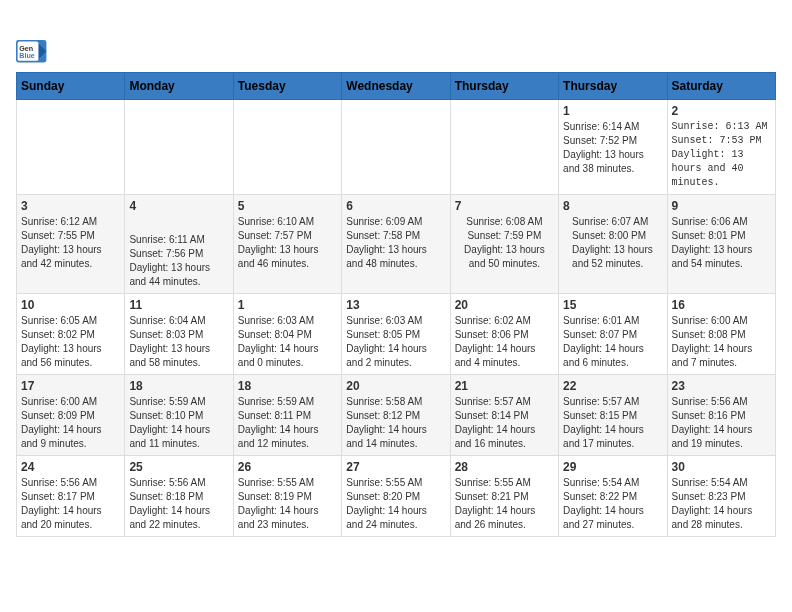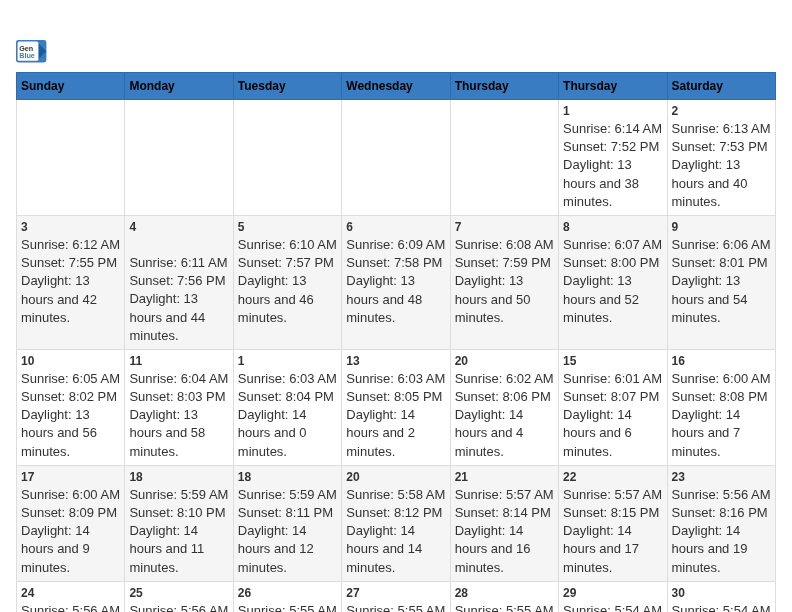--- a/index.html
+++ b/index.html
@@ -76,21 +76,21 @@
       background: #f5f5f5;
     }
     .day-number {
       font-size: 12px;
       font-weight: bold;
       color: #333;
       display: block;
       margin-bottom: 2px;
     }
     .day-info {
-      font-size: 13px;
+      font-size: 10px;
       color: #333;
       line-height: 1.4;
     }
     .empty-cell {
       background: #fff !important;
     }
   </style>
 </head>
 <body>
 
@@ -133,21 +133,21 @@
         <td class="empty-cell"></td>
         <td class="empty-cell"></td>
         <td>
           <span class="day-number">1</span>
           <div class="day-info" style="white-space: pre-line;">Sunrise: 6:14 AM
 Sunset: 7:52 PM
 Daylight: 13 hours and 38 minutes.</div>
         </td>
         <td>
           <span class="day-number">2</span>
-          <div class="day-info" style="white-space: pre-line;">Sunrise: 6:13 AM
+          <div class="day-info" style="white-space: pre-line; font-family: Liberation Mono, monospace;">Sunrise: 6:13 AM
 Sunset: 7:53 PM
 Daylight: 13 hours and 40 minutes.</div>
         </td>
       </tr>
       <tr>
         <td>
           <span class="day-number">3</span>
           <div class="day-info" style="white-space: pre-line;">Sunrise: 6:12 AM
 Sunset: 7:55 PM
 Daylight: 13 hours and 42 minutes.</div>
@@ -165,27 +165,27 @@
 Daylight: 13 hours and 46 minutes.</div>
         </td>
         <td>
           <span class="day-number">6</span>
           <div class="day-info" style="white-space: pre-line;">Sunrise: 6:09 AM
 Sunset: 7:58 PM
 Daylight: 13 hours and 48 minutes.</div>
         </td>
         <td>
           <span class="day-number">7</span>
-          <div class="day-info" style="white-space: pre-line;">Sunrise: 6:08 AM
+          <div class="day-info" style="white-space: pre-line; text-align: center;">Sunrise: 6:08 AM
 Sunset: 7:59 PM
 Daylight: 13 hours and 50 minutes.</div>
         </td>
         <td>
           <span class="day-number">8</span>
-          <div class="day-info" style="white-space: pre-line;">Sunrise: 6:07 AM
+          <div class="day-info" style="white-space: pre-line; margin-left: 9px;">Sunrise: 6:07 AM
 Sunset: 8:00 PM
 Daylight: 13 hours and 52 minutes.</div>
         </td>
         <td>
           <span class="day-number">9</span>
           <div class="day-info" style="white-space: pre-line;">Sunrise: 6:06 AM
 Sunset: 8:01 PM
 Daylight: 13 hours and 54 minutes.</div>
         </td>
       </tr>

